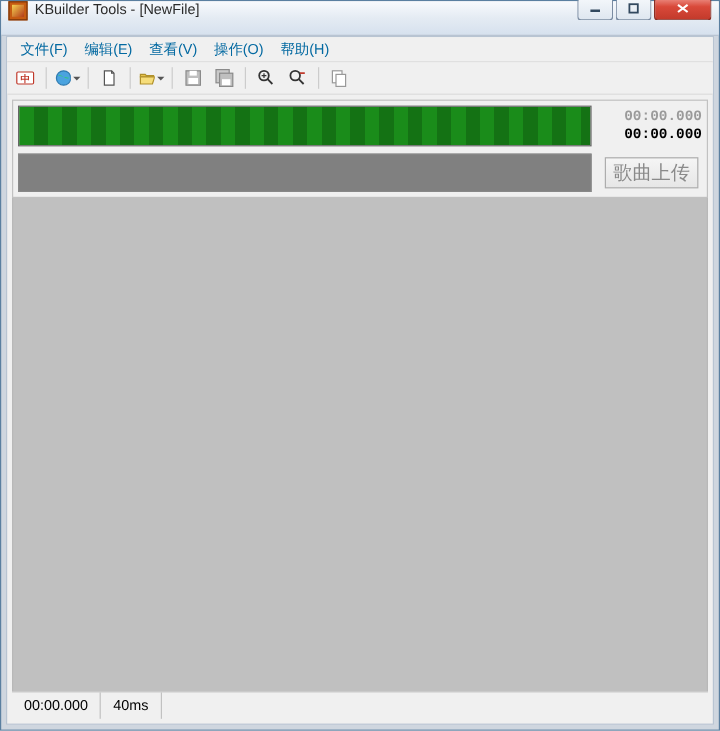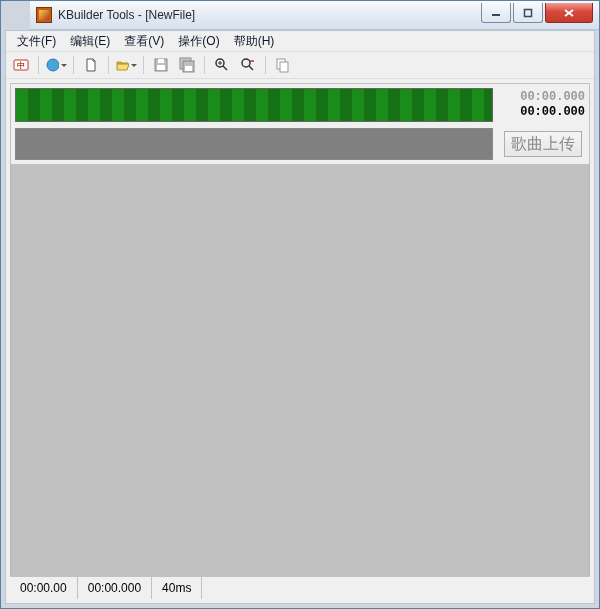--- a/index.html
+++ b/index.html
@@ -20,24 +20,22 @@
     background: #cfd6df;
     display: flex;
     flex-direction: column;
   }
   
   .titlebar {
     height: 28px;
     background: linear-gradient(#f8fafd, #e4ebf3 50%, #d6e1ee);
     border-bottom: 1px solid #b8c4d2;
     display: flex;
-    align-items: center;
     padding: 0 0 0 6px;
     position: relative;
-    margin-left: 29px;
   }
   .titlebar .app-icon {
     width: 16px; height: 16px;
     margin-right: 6px;
     background: #c65b12;
     border: 1px solid #7a360a;
     box-sizing: border-box;
     position: relative;
   }
   .titlebar .app-icon::after {
@@ -92,21 +90,21 @@
     height: 20px;
     background: #f0f0f0;
     display: flex;
     align-items: center;
     padding: 0 4px;
     gap: 0;
     border-bottom: 1px solid #ddd;
   }
   .menubar .item {
     padding: 2px 7px;
-    color: #0f172a;
+    color: #0369a1;
   }
   
   .toolbar {
     height: 26px;
     background: #f0f0f0;
     display: flex;
     align-items: center;
     padding: 0 4px;
     gap: 4px;
     border-bottom: 1px solid #ddd;
@@ -322,19 +320,18 @@
       </div>
       <div class="greybar"></div>
       <div class="upload-wrap">
         <div class="upload-btn">歌曲上传</div>
       </div>
     </div>
 
     <div class="workspace"></div>
 
     <div class="statusbar">
-      <div class="cell">00:00.00</div>
       <div class="cell">00:00.000</div>
       <div class="cell">40ms</div>
     </div>
 
   </div>
 </div>
 
 </body></html>

